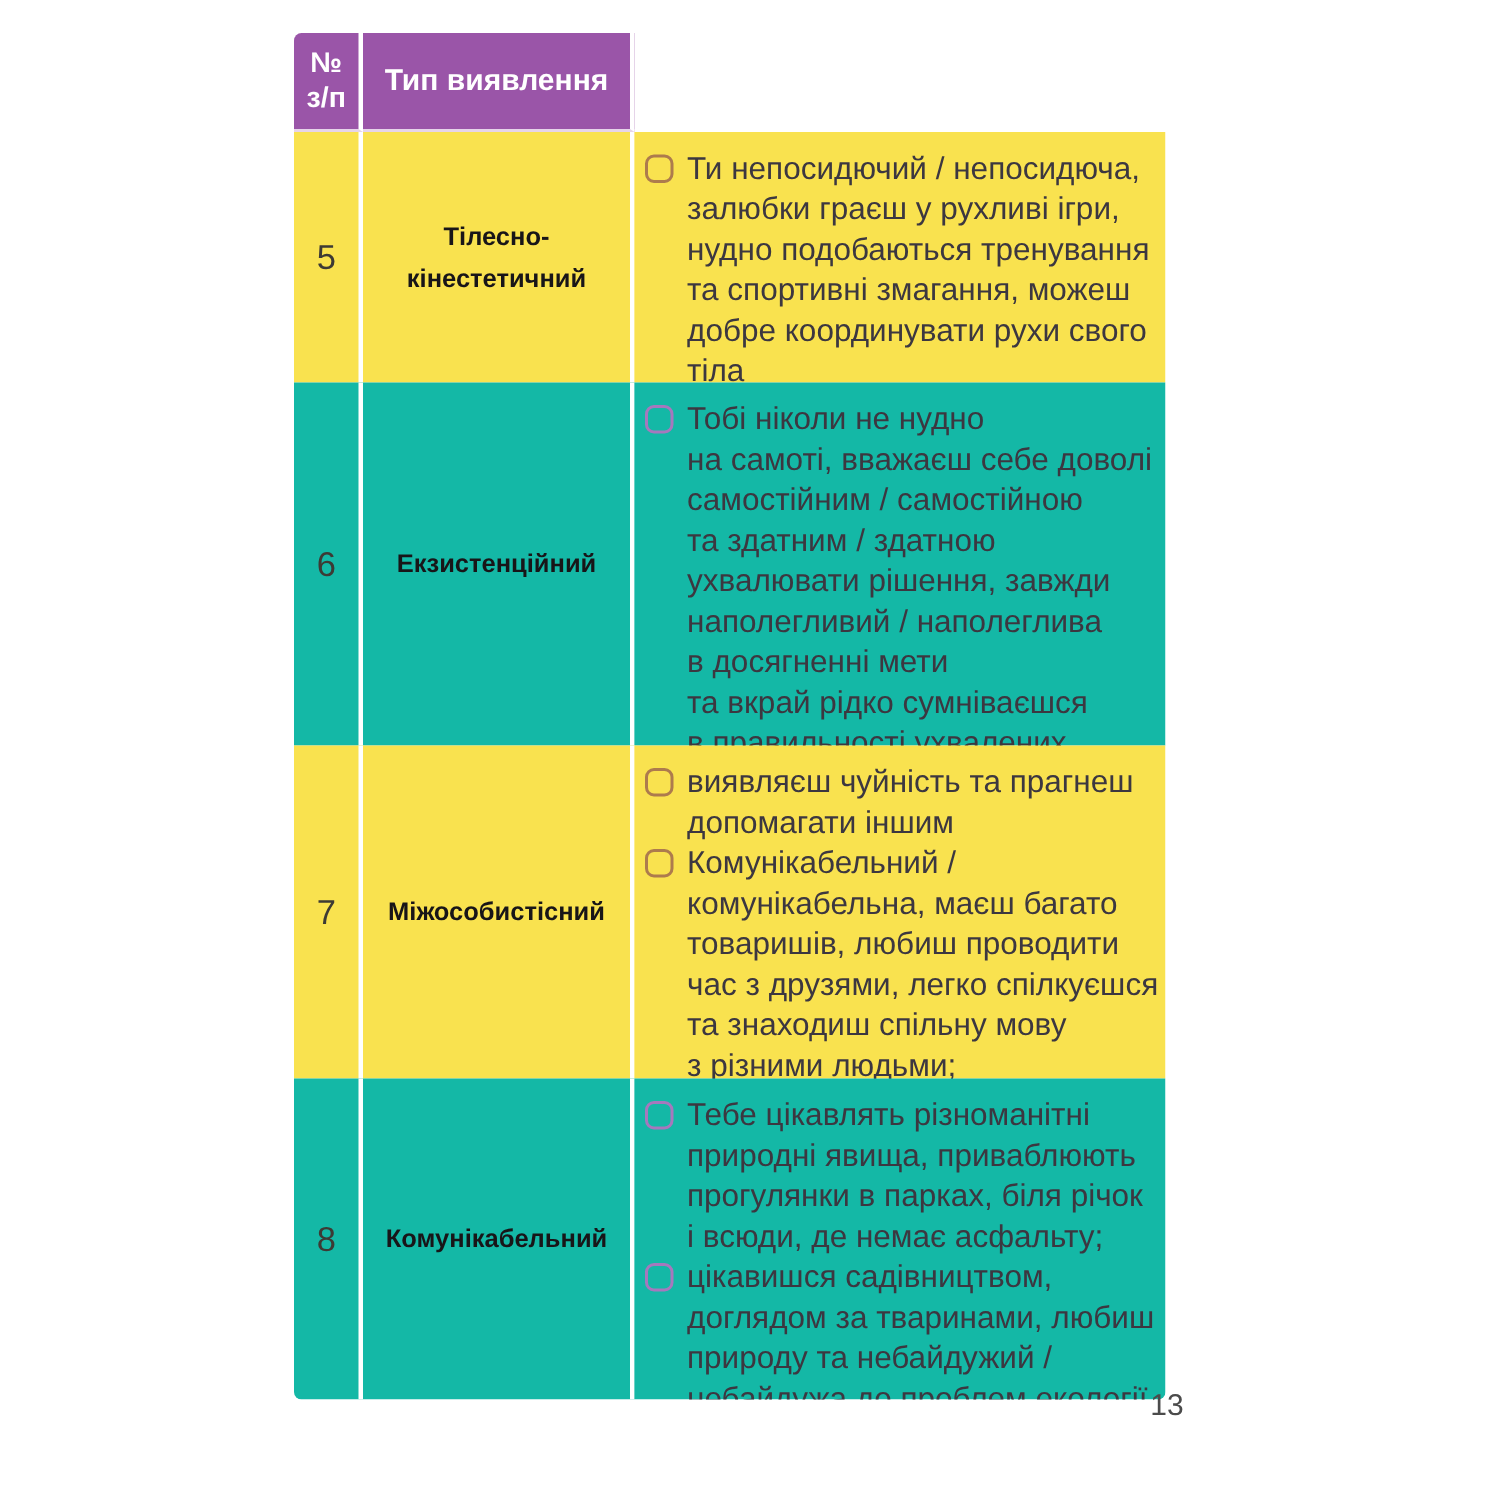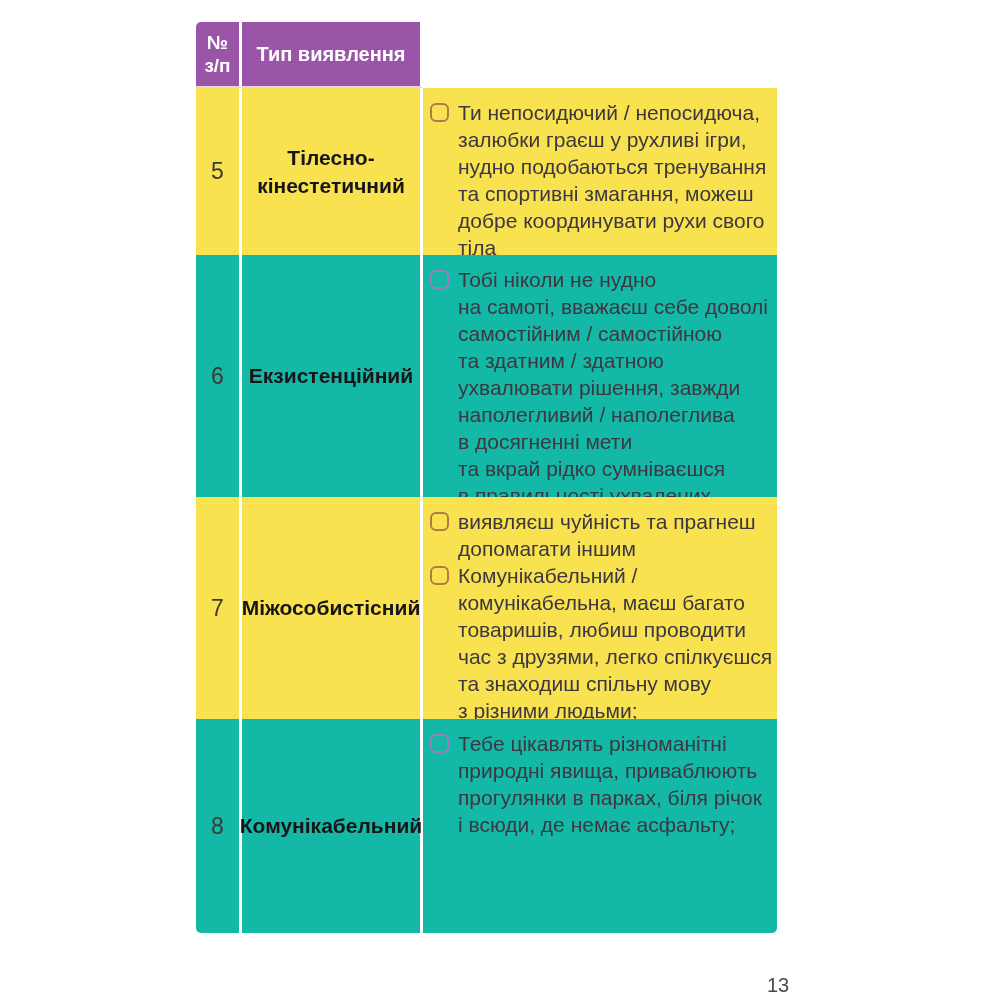--- a/index.html
+++ b/index.html
@@ -69,21 +69,21 @@
     justify-content: center;
     font-size: 23px;
     color: #3d3a34;
   }
   .type-cell {
     display: flex;
     align-items: center;
     justify-content: center;
     text-align: center;
     font-weight: bold;
-    font-size: 21px;
+    font-size: 17px;
     line-height: 28px;
     color: #181518;
     padding: 0 4px;
     white-space: pre-line;
   }
   .feat-cell {
     padding: 11px 4px 6px 6px;
     display: flex;
     flex-direction: column;
   }
@@ -109,21 +109,20 @@
   }
 
   .page-number {
     position: absolute;
     left: 758px;
     top: 926px;
     width: 40px;
     text-align: center;
     font-size: 20px;
     color: #4b4b4b;
-    margin-top: 48px;
   }
 </style>
 </head>
 <body>
 
 <div class="table">
 
   <div class="row row-header">
     <div class="cell col-num hdr-num">№
 з/п</div>
@@ -191,18 +190,25 @@
     <div class="cell col-num num-cell">8</div>
     <div class="cell col-type type-cell">Комунікабельний</div>
     <div class="cell col-feat feat-cell">
       <div class="feat-item">
         <span class="checkbox"></span>
         <span class="feat-text">Тебе цікавлять різноманітні
 природні явища, приваблюють
 прогулянки в парках, біля річок
 і всюди, де немає асфальту;</span>
       </div>
+      <div class="feat-item">
+        <span class="checkbox"></span>
+        <span class="feat-text">цікавишся садівництвом,
+доглядом за тваринами, любиш
+природу та небайдужий /
+небайдужа до проблем екології</span>
+      </div>
     </div>
   </div>
 
 </div>
 
 <div class="page-number">13</div>
 
 </body></html>

